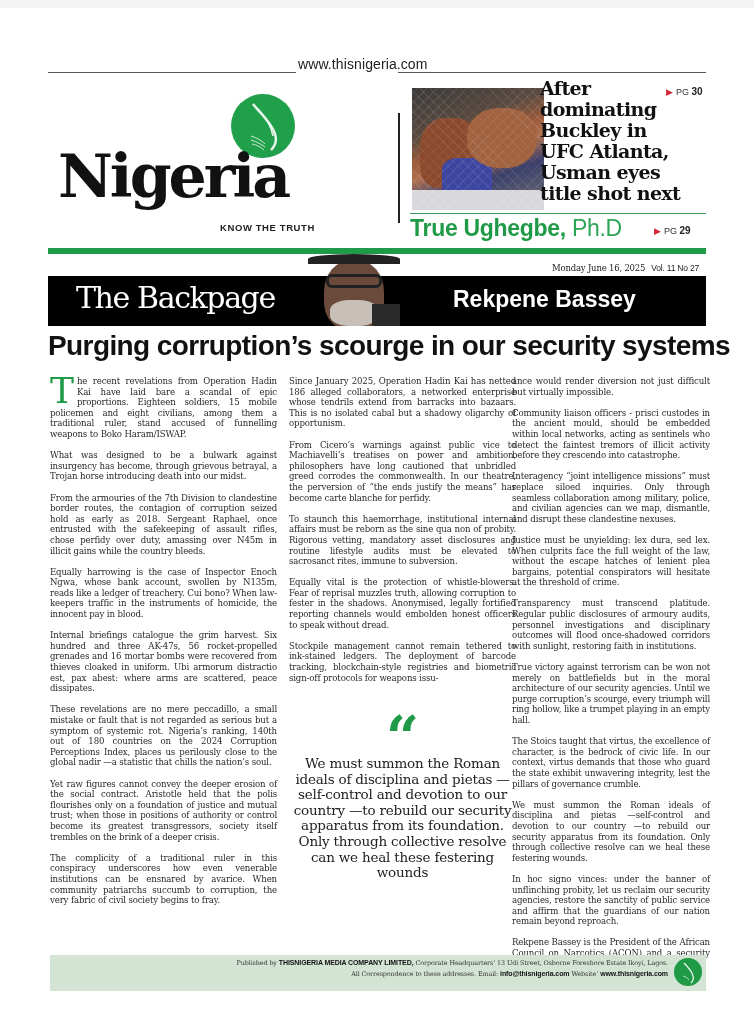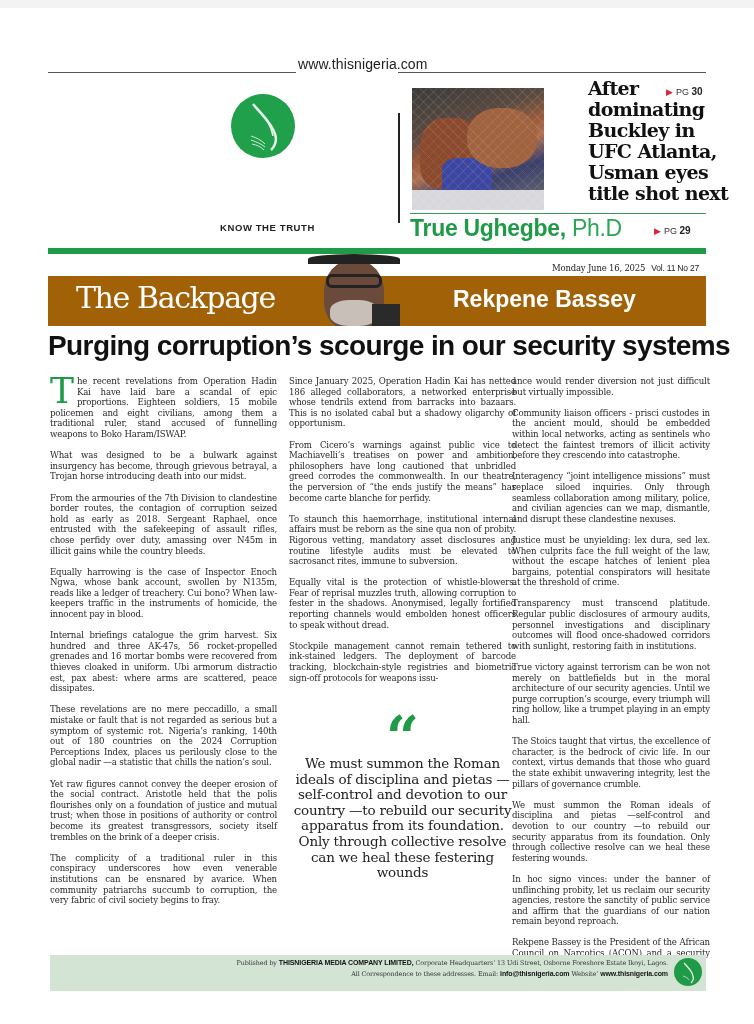--- a/index.html
+++ b/index.html
@@ -24,37 +24,37 @@
   .vline { position: absolute; left: 398px; top: 113px; width: 2px; height: 110px; background: #222; }
 
   
   .teaser-img { position: absolute; left: 412px; top: 88px; width: 132px; height: 122px; background: linear-gradient(160deg, #3a3a3a 0%, #5a4a40 30%, #9a5a3a 45%, #b07050 55%, #3b3f6a 70%, #707070 100%); overflow: hidden; }
   .teaser-img .net { position: absolute; inset: 0; background-image: repeating-linear-gradient(45deg, rgba(255,255,255,0.08) 0 1px, transparent 1px 7px), repeating-linear-gradient(-45deg, rgba(255,255,255,0.08) 0 1px, transparent 1px 7px); }
   .teaser-img .fighter1 { position: absolute; left: 8px; top: 30px; width: 60px; height: 70px; border-radius: 40% 40% 30% 30%; background: #8b4a2e; }
   .teaser-img .fighter2 { position: absolute; left: 55px; top: 20px; width: 70px; height: 60px; border-radius: 45%; background: #a0623f; }
   .teaser-img .shorts { position: absolute; left: 30px; top: 70px; width: 50px; height: 40px; border-radius: 30%; background: #3c46a0; }
   .teaser-img .mat { position: absolute; left: 0; top: 102px; width: 132px; height: 20px; background: #d8d8dc; }
 
-  .teaser-head { position: absolute; left: 588px; top: 78px; width: 150px; font-family: "DejaVu Serif", serif; font-weight: bold; font-size: 19px; line-height: 21px; color: #111; letter-spacing: -0.6px; }
+  .teaser-head { position: absolute; left: 540px; top: 78px; width: 150px; font-family: "DejaVu Serif", serif; font-weight: bold; font-size: 19px; line-height: 21px; color: #111; letter-spacing: -0.6px; }
   .pg-tag { position: absolute; font-family: "Liberation Sans", sans-serif; font-size: 9px; color: #333; white-space: nowrap; }
   .pg-tag .arrow { color: #d6283a; font-size: 9px; margin-right: 3px; }
   .pg-tag .num { font-weight: bold; font-size: 10px; color: #222; }
   .pg30 { left: 654px; top: 86px; padding-left: 12px; }
   .pg29 { left: 654px; top: 225px; }
 
   .teaser-rule { position: absolute; left: 410px; top: 213px; width: 296px; height: 1px; background: #3a9a5a; }
   .columnist { position: absolute; left: 410px; top: 215px; font-family: "Liberation Sans", sans-serif; font-weight: bold; font-size: 23px; color: #1f9a47; white-space: nowrap; letter-spacing: -0.3px; }
   .columnist .phd { font-weight: normal; color: #2aa655; }
 
   .green-rule { position: absolute; left: 48px; top: 248px; width: 658px; height: 6px; background: #1f9a47; }
 
   .dateline { position: absolute; left: 552px; top: 263px; font-family: "DejaVu Serif", serif; font-size: 8.5px; color: #222; white-space: nowrap; letter-spacing: -0.2px; }
   .dateline .vol { font-family: "Liberation Sans", sans-serif; margin-left: 6px; }
 
-  .backpage-bar { position: absolute; left: 48px; top: 276px; width: 658px; height: 50px; background: #a16207; }
+  .backpage-bar { position: absolute; left: 48px; top: 276px; width: 658px; height: 50px; background: #000000; }
   .backpage-title { position: absolute; left: 28px; top: 4px; font-family: "DejaVu Serif", serif; font-size: 30px; color: #ffffff; letter-spacing: -1.4px; white-space: nowrap; font-weight: normal; }
   .author-name { position: absolute; left: 405px; top: 10px; font-family: "Liberation Sans", sans-serif; font-weight: bold; font-size: 23px; color: #ffffff; white-space: nowrap; }
 
   .portrait { position: absolute; left: 308px; top: 254px; width: 92px; height: 72px; overflow: hidden; }
   .portrait .cap { position: absolute; left: 0; top: 0; width: 92px; height: 10px; border-radius: 50% 50% 0 0; background: #222; }
   .portrait .face { position: absolute; left: 16px; top: 6px; width: 60px; height: 70px; border-radius: 45% 45% 40% 40%; background: #6a4a3a; }
   .portrait .beard { position: absolute; left: 22px; top: 46px; width: 48px; height: 26px; border-radius: 40%; background: #c8c0b8; }
   .portrait .glasses { position: absolute; left: 18px; top: 20px; width: 56px; height: 14px; border: 3px solid #222; border-radius: 6px; }
   .portrait .shoulder { position: absolute; left: 64px; top: 50px; width: 30px; height: 30px; background: #2a2a2a; }
 
@@ -92,20 +92,21 @@
 <div class="logo">
   <div class="logo-circle">
     <svg width="64" height="64" viewBox="0 0 64 64">
       <path d="M22 10 C30 20 40 28 44 40 C46 46 44 52 40 56" stroke="#e8f5ea" stroke-width="2.5" fill="none"></path>
       <path d="M26 14 C34 24 40 30 42 42" stroke="#e8f5ea" stroke-width="1.5" fill="none"></path>
       <path d="M20 42 C26 44 30 46 34 50" stroke="#cfe9d4" stroke-width="1" fill="none"></path>
       <path d="M20 46 C26 48 30 50 34 53" stroke="#cfe9d4" stroke-width="1" fill="none"></path>
       <path d="M21 50 C26 51 30 53 33 56" stroke="#cfe9d4" stroke-width="1" fill="none"></path>
     </svg>
   </div>
+  <span class="logo-nigeria">Nigeria</span>
   <span class="logo-tag">KNOW THE TRUTH</span>
 </div>
 
 <div class="vline"></div>
 
 <div class="teaser-img">
   <div class="fighter1"></div>
   <div class="shorts"></div>
   <div class="fighter2"></div>
   <div class="mat"></div>

